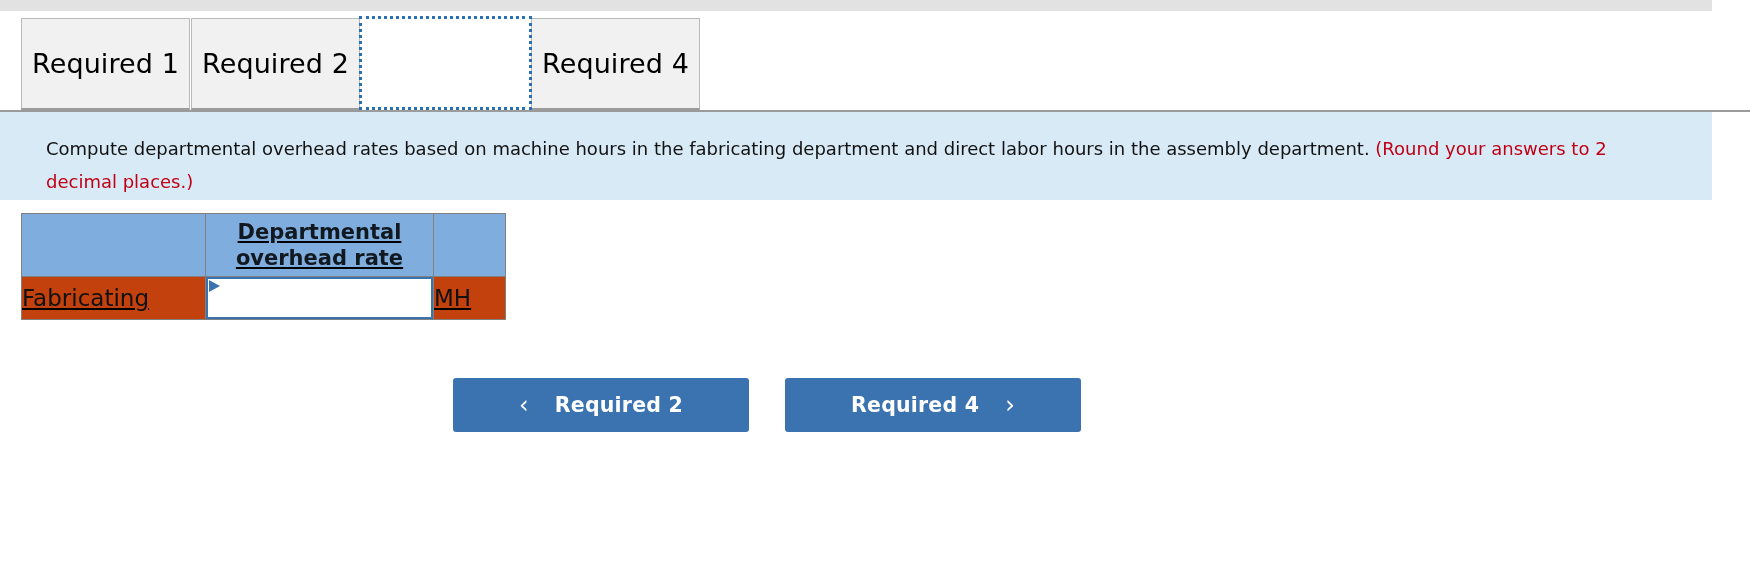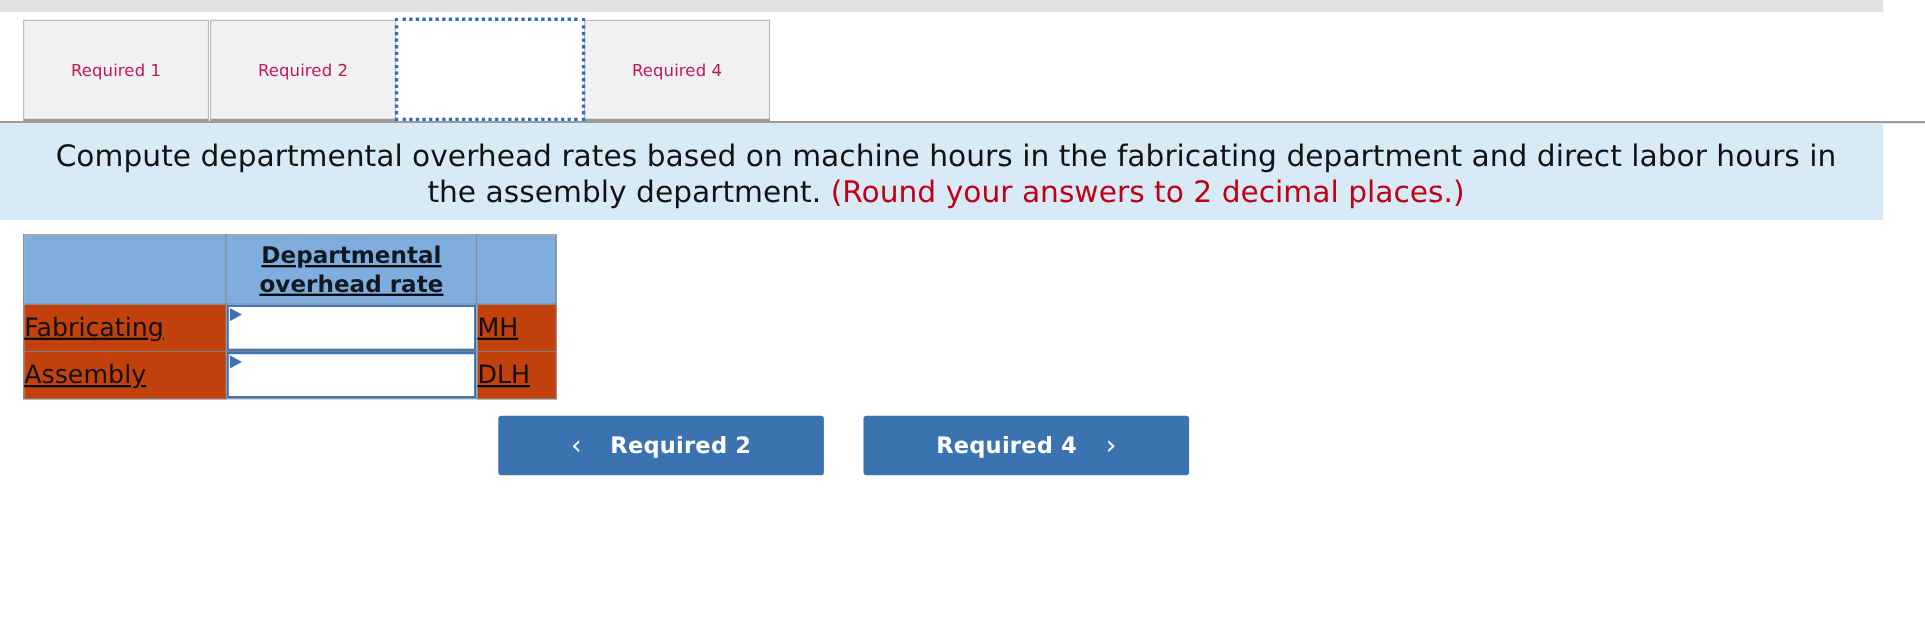--- a/index.html
+++ b/index.html
@@ -45,22 +45,22 @@
     position: absolute;
     top: 0;
     height: 92px;
     box-sizing: border-box;
     background: #f1f1f1;
     border: 1px solid #b9b9b9;
     border-bottom: 2px solid #9b9b9b;
     display: flex;
     align-items: center;
     justify-content: center;
-    font-size: 15px;
-    color: #be185d;
+    font-size: 27px;
+    color: #000000;
     letter-spacing: 0.1px;
   }
   .tab-1 { left: 21px;  width: 169px; }
   .tab-2 { left: 191px; width: 169px; }
   .tab-3 { left: 361px; width: 169px; }
   .tab-4 { left: 531px; width: 169px; }
 
   .tab.active {
     background: #ffffff;
     border-bottom: 2px solid #ffffff;
@@ -83,26 +83,25 @@
     position: absolute;
     left: 0;
     top: 112px;
     width: 1712px;
     height: 88px;
     box-sizing: border-box;
     background: #d9eaf7;
     padding: 14px 30px 0 40px;
   }
   .banner p {
-    margin: 0;
-    font-size: 27px;
+    margin: 6px;
+    font-size: 18px;
     line-height: 33px;
     color: #121212;
     max-width: 1640px;
-    text-align: center;
   }
   .banner .round-note {
     color: #c00014;
   }
 
   
   .answer-table {
     position: absolute;
     left: 21px;
     top: 213px;
@@ -256,28 +255,20 @@
   </thead>
   <tbody>
     <tr>
       <td class="cell-label">Fabricating</td>
       <td class="cell-input">
         <span class="corner-marker"></span>
         <input class="input-box" type="text" value="" style="">
       </td>
       <td class="cell-unit">MH</td>
     </tr>
-    <tr>
-      <td class="cell-label">Assembly</td>
-      <td class="cell-input">
-        <span class="corner-marker"></span>
-        <input class="input-box" type="text" value="" style="">
-      </td>
-      <td class="cell-unit">DLH</td>
-    </tr>
   </tbody>
 </table>
 
 <button class="nav-btn btn-prev">
   <span class="chev">‹</span>
   <span>Required 2</span>
 </button>
 <button class="nav-btn btn-next">
   <span>Required 4</span>
   <span class="chev">›</span>

